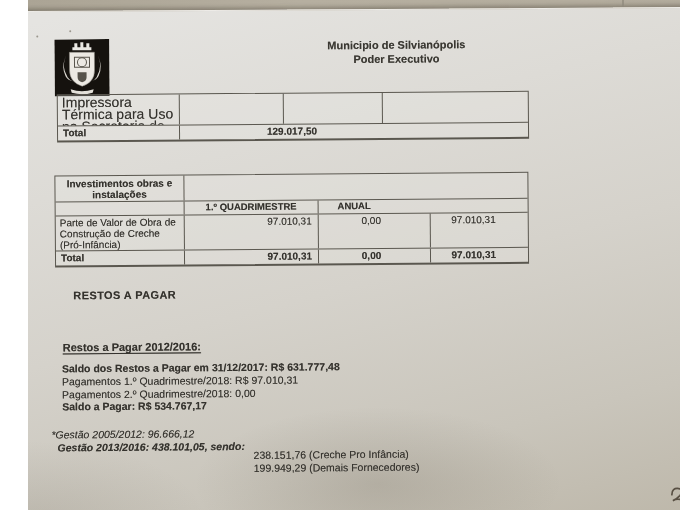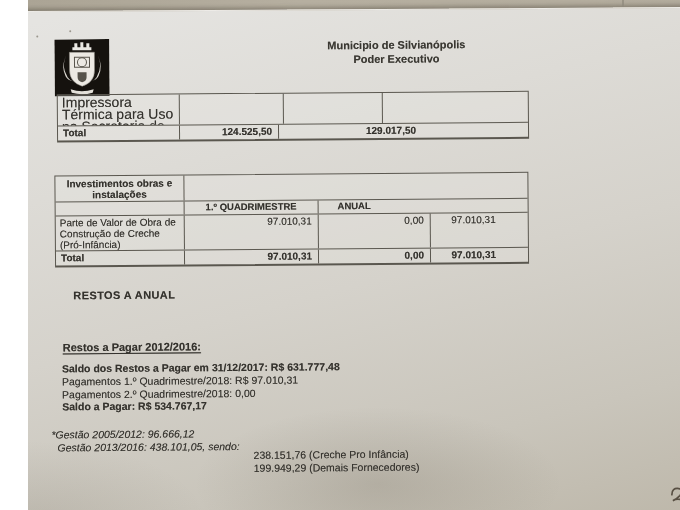--- a/index.html
+++ b/index.html
@@ -50,42 +50,42 @@
   .t1{left:30px;top:92px;width:470px;}
   .t1 .c1{width:122px;} .t1 .c2{width:104px;} .t1 .c3{width:99px;} .t1 .c4{width:143px;}
   .t1-rowA{height:30px;}
   .t1-rowA .c1{font-size:14px;line-height:12px;padding:1px 2px 0 4px;}
   .t1-rowB{height:14px;border-top:1px solid #5a574f;font-weight:bold;}
   .t1-rowB .cell{line-height:13px;}
   .t1-rowB .c1{font-size:10px;padding-left:5px;}
 
   
   .t2{left:27px;top:173px;width:472px;}
-  .t2 .c1{width:129px;} .t2 .c2{width:134px;} .t2 .c3{width:112px;} .t2 .c4{width:71px;}
+  .t2 .c1{width:129px;} .t2 .c2{width:134px;} .t2 .c3{width:112px;text-align:center;} .t2 .c4{width:71px;}
   .t2-h1{height:25px;}
   .t2-h1 .c1{font-weight:bold;font-size:10px;line-height:11px;text-align:center;padding-top:2px;}
   .t2-h1 .merged{flex:1;border-right:none;}
   .t2-h2{height:13px;border-top:1px solid #5a574f;border-bottom:1px solid #5a574f;}
   .t2-h2 .cell{font-weight:bold;font-size:9.5px;line-height:12px;text-align:center;}
   .t2-data{height:34px;}
   .t2-data .c1{font-size:10px;line-height:11px;padding:1px 2px 0 4px;}
   .t2-data .num{padding-top:1px;}
   .t2-total{height:14px;border-top:1px solid #5a574f;font-weight:bold;}
   .t2-total .cell{line-height:13px;}
   .t2-total .c1{font-size:10px;padding-left:5px;}
 
   .h-restos{position:absolute;left:45px;top:287px;font-weight:bold;font-size:11px;letter-spacing:.4px;}
   .h-restos-sub{position:absolute;left:34px;top:339px;font-weight:bold;font-size:11px;
     text-decoration:underline;text-underline-offset:2px;}
 
   .para{position:absolute;left:33px;top:360px;font-size:10.5px;line-height:12.8px;}
   .para div{white-space:nowrap;}
 
   .gestao{position:absolute;left:22px;top:426px;font-size:10.5px;line-height:12.5px;font-style:italic;}
-  .gestao .indent{margin-left:6px;}
+  .gestao .indent{margin-left:6px;font-weight:bold;}
 
   .breakdown{position:absolute;left:224px;top:448px;font-size:10.5px;line-height:13px;}
 
   .handwriting{position:absolute;left:636px;top:481px;width:44px;height:30px;}
 </style>
 </head>
 <body>
 
 <div class="photo">
   <div class="paper"></div>
@@ -122,21 +122,20 @@
 
     <div class="tbl t1">
       <div class="row t1-rowA">
         <div class="cell c1">Impressora Térmica para Uso na Secretaria de Saúde</div>
         <div class="cell c2"></div>
         <div class="cell c3"></div>
         <div class="cell c4"></div>
       </div>
       <div class="row t1-rowB">
         <div class="cell c1">Total</div>
-        <div class="cell c3 num">124.525,50</div>
         <div class="cell c4 num">129.017,50</div>
       </div>
     </div>
 
     <div class="tbl t2">
       <div class="row t2-h1">
         <div class="cell c1">Investimentos obras e instalações</div>
         <div class="cell merged"></div>
       </div>
       <div class="row t2-h2">
@@ -151,21 +150,21 @@
         <div class="cell c4 num">97.010,31</div>
       </div>
       <div class="row t2-total">
         <div class="cell c1">Total</div>
         <div class="cell c2 num">97.010,31</div>
         <div class="cell c3 num">0,00</div>
         <div class="cell c4 num">97.010,31</div>
       </div>
     </div>
 
-    <div class="h-restos">RESTOS A ANUAL</div>
+    <div class="h-restos">RESTOS A PAGAR</div>
     <div class="h-restos-sub">Restos a Pagar 2012/2016:</div>
 
     <div class="para">
       <div class="bold">Saldo dos Restos a Pagar em 31/12/2017: R$ 631.777,48</div>
       <div>Pagamentos 1.º Quadrimestre/2018: R$ 97.010,31</div>
       <div>Pagamentos 2.º Quadrimestre/2018: 0,00</div>
       <div class="bold">Saldo a Pagar: R$ 534.767,17</div>
     </div>
 
     <div class="gestao">

